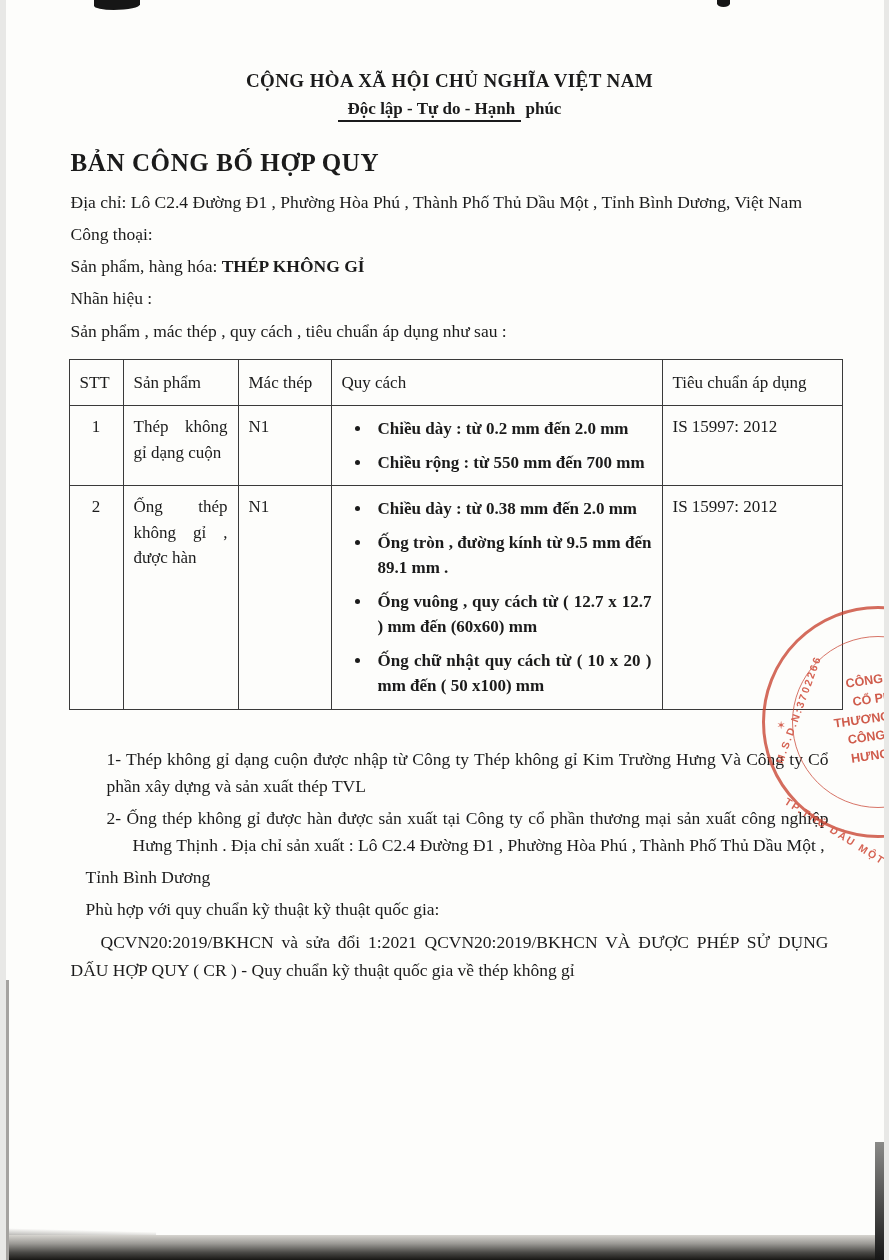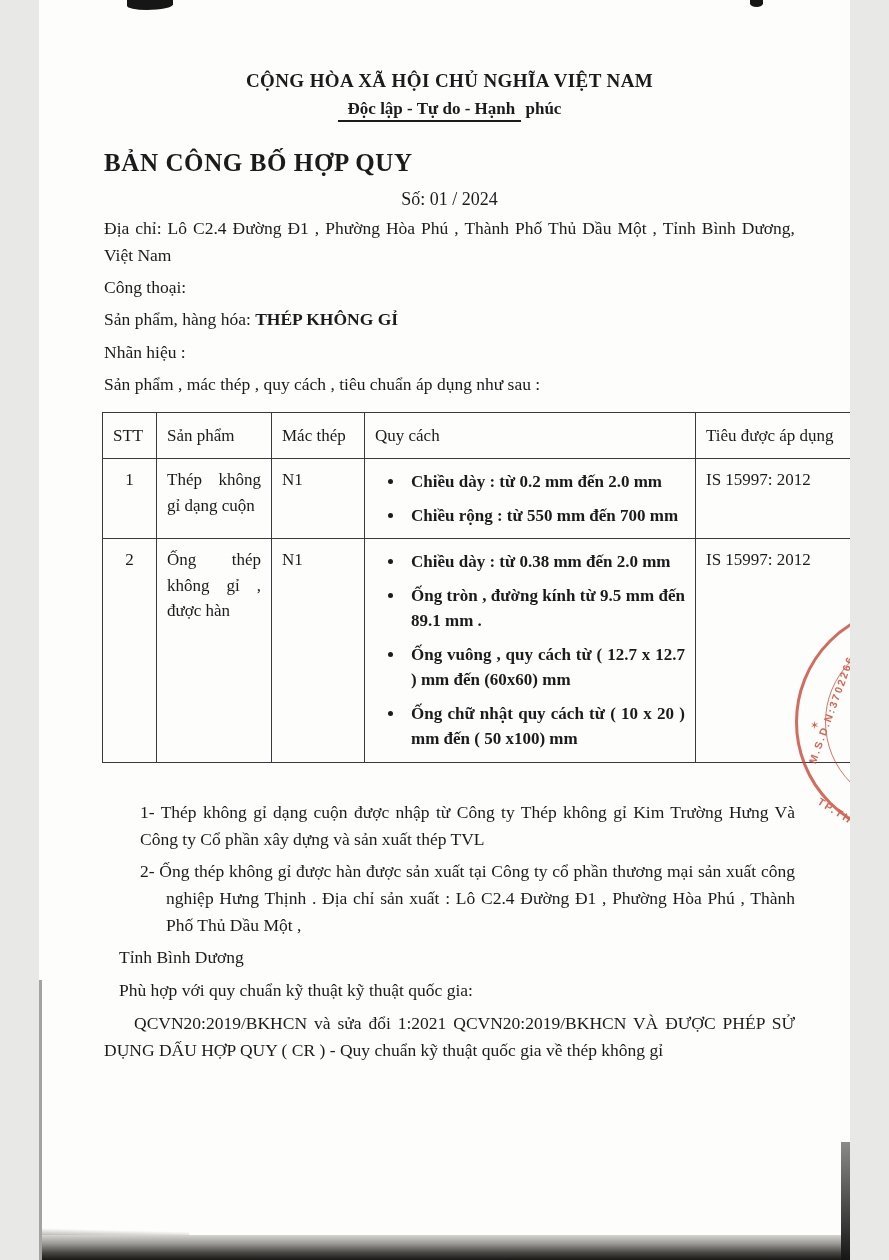--- a/index.html
+++ b/index.html
@@ -1,18 +1,18 @@
 <!DOCTYPE html>
 <html><head>
 <meta charset="utf-8">
 <style>
   html,body { margin:0; padding:0; background:#e8e8e6; }
   .page {
     position:relative;
-    width:811px; height:1260px;
+    width:878px; height:1260px;
     margin:0 auto;
     background:#fdfdfb;
     overflow:hidden;
     font-family:"Liberation Serif","DejaVu Serif",serif;
     color:#1b1b1b;
   }
   .content { padding:70px 55px 0 65px; }
 
   
   .nat-title { text-align:center; font-weight:bold; font-size:19px; letter-spacing:0.4px; }
@@ -105,21 +105,20 @@
 </head>
 <body>
 
 <div class="page">
   <div class="content">
 
     <div class="nat-title">CỘNG HÒA XÃ HỘI CHỦ NGHĨA VIỆT NAM</div>
     <div class="motto"><span class="u">Độc lập - Tự do - Hạnh</span> <span>phúc</span></div>
 
     <div class="doc-title">BẢN CÔNG BỐ HỢP QUY</div>
-    <div class="doc-number">Số: 01 / 2024</div>
 
     <p class="p-body">Địa chỉ: Lô C2.4 Đường Đ1 , Phường Hòa Phú , Thành Phố Thủ Dầu Một , Tỉnh Bình Dương, Việt Nam</p>
     <p class="p-body">Công thoại:</p>
     <p class="p-body ind"><span>Sản phẩm, hàng hóa: </span><span class="bold">THÉP KHÔNG GỈ</span></p>
     <p class="p-body ind">Nhãn hiệu :</p>
     <p class="p-body ind">Sản phẩm , mác thép , quy cách , tiêu chuẩn áp dụng như sau :</p>
 
     <table class="spec">
       <colgroup>
         <col class="c-stt">
@@ -127,21 +126,21 @@
           <col class="c-mt">
           <col class="c-qc">
           <col class="c-tc">
       </colgroup>
       <thead>
         <tr>
           <th class="center">STT</th>
           <th>Sản phẩm</th>
           <th>Mác thép</th>
           <th>Quy cách</th>
-          <th>Tiêu được áp dụng</th>
+          <th>Tiêu chuẩn áp dụng</th>
         </tr>
       </thead>
       <tbody>
         <tr>
           <td class="center">1</td>
           <td class="jst">Thép không gỉ dạng cuộn</td>
           <td>N1</td>
           <td>
             <ul class="specs">
               <li>Chiều dày : từ 0.2 mm đến 2.0 mm</li>

